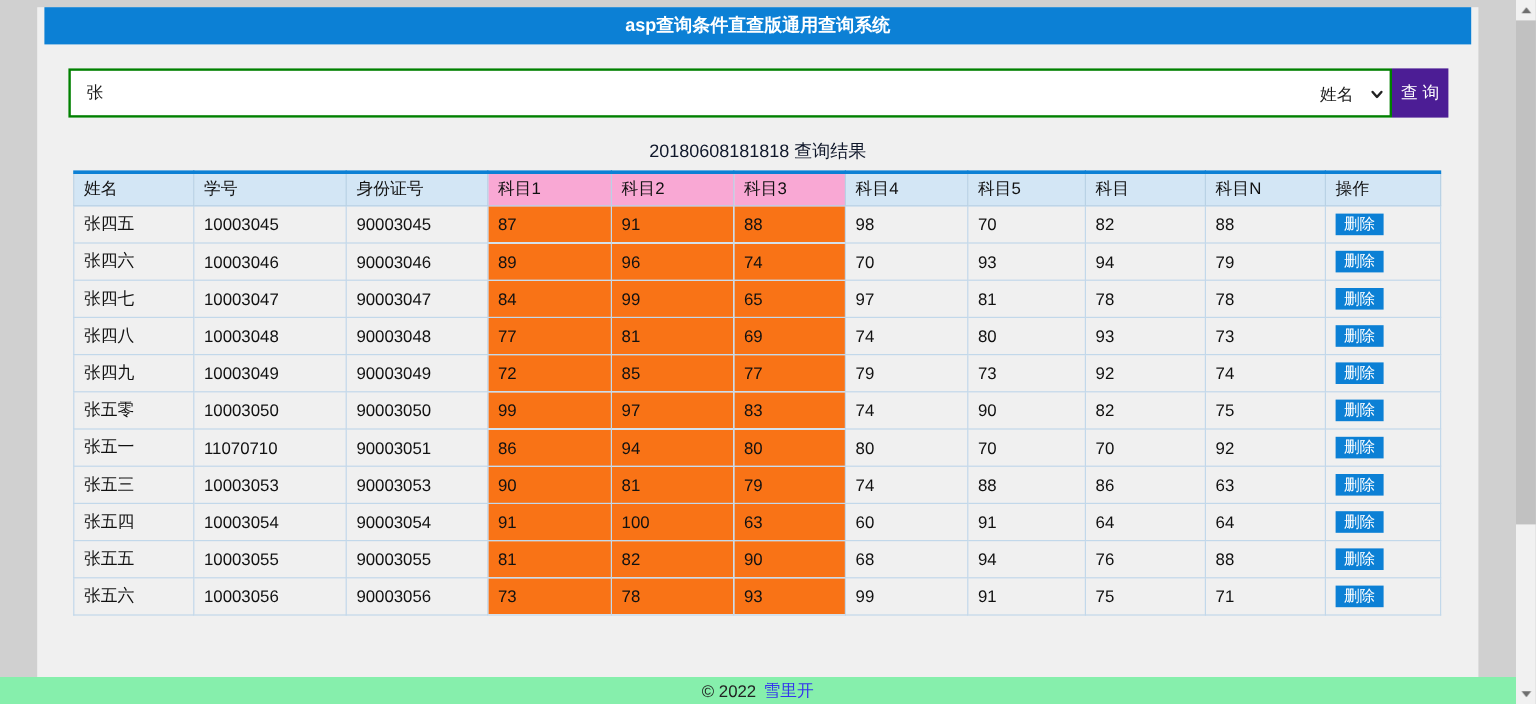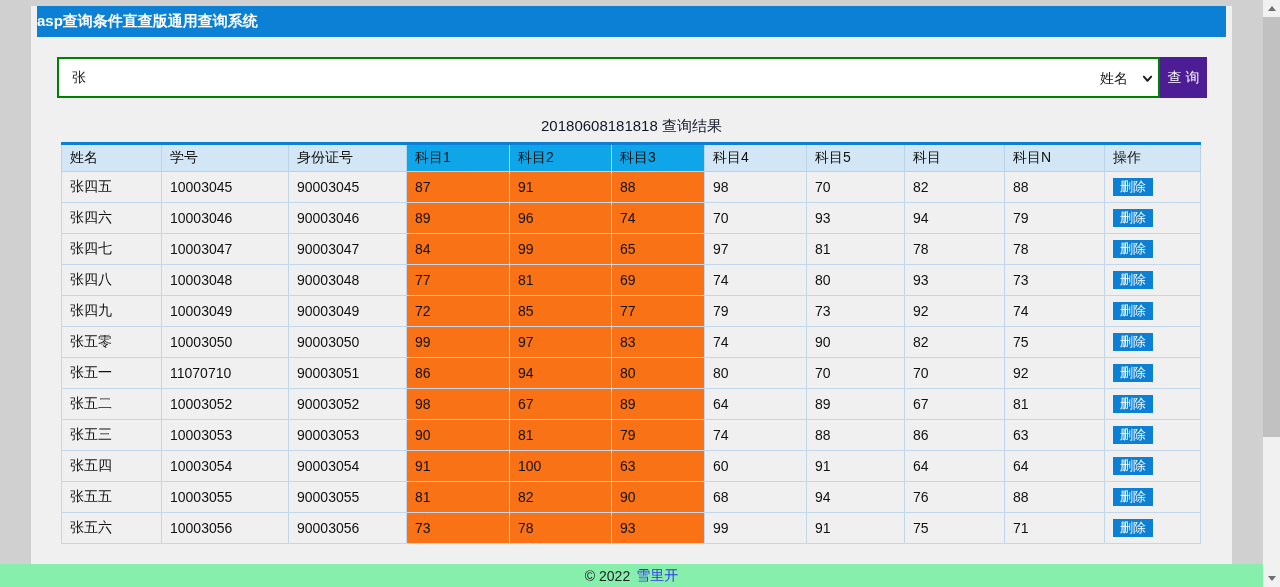--- a/index.html
+++ b/index.html
@@ -20,21 +20,21 @@
     background: #f0f0f0;
   }
   
   .app-header {
     margin: 6px 6px 16px 6px;
     height: 31px;
     background: #0c80d5;
     color: #ffffff;
     display: flex;
     align-items: center;
-    justify-content: flex-start;
+    justify-content: center;
     font-size: 15px;
     font-weight: bold;
   }
   
   .search-form {
     margin: 20px 25px 0 26px;
     height: 41px;
     display: flex;
     align-items: stretch;
   }
@@ -115,21 +115,21 @@
   }
   table.results td {
     padding: 5px 8px;
     border: 1px solid #c2d8ea;
     font-size: 14px;
     color: #111111;
     height: 31px;
     overflow: hidden;
     white-space: nowrap;
   }
-  table.results th.shade { background: #0ea5e9; margin-left: 16px; }
+  table.results th.shade { background: #f9a8d4; margin-left: 16px; }
   table.results td.shade { background: #f97316; }
   .del-btn {
     border: none;
     background: #0c80d5;
     color: #ffffff;
     font-family: inherit;
     font-size: 13px;
     padding: 0 7px;
     cursor: pointer;
   }
@@ -326,33 +326,20 @@
           <td class="shade">86</td>
           <td class="shade">94</td>
           <td class="shade">80</td>
           <td>80</td>
           <td>70</td>
           <td>70</td>
           <td>92</td>
           <td><button class="del-btn">删除</button></td>
         </tr>
         <tr>
-          <td>张五二</td>
-          <td>10003052</td>
-          <td>90003052</td>
-          <td class="shade">98</td>
-          <td class="shade">67</td>
-          <td class="shade">89</td>
-          <td>64</td>
-          <td>89</td>
-          <td>67</td>
-          <td>81</td>
-          <td><button class="del-btn">删除</button></td>
-        </tr>
-        <tr>
           <td>张五三</td>
           <td>10003053</td>
           <td>90003053</td>
           <td class="shade">90</td>
           <td class="shade">81</td>
           <td class="shade">79</td>
           <td>74</td>
           <td>88</td>
           <td>86</td>
           <td>63</td>

